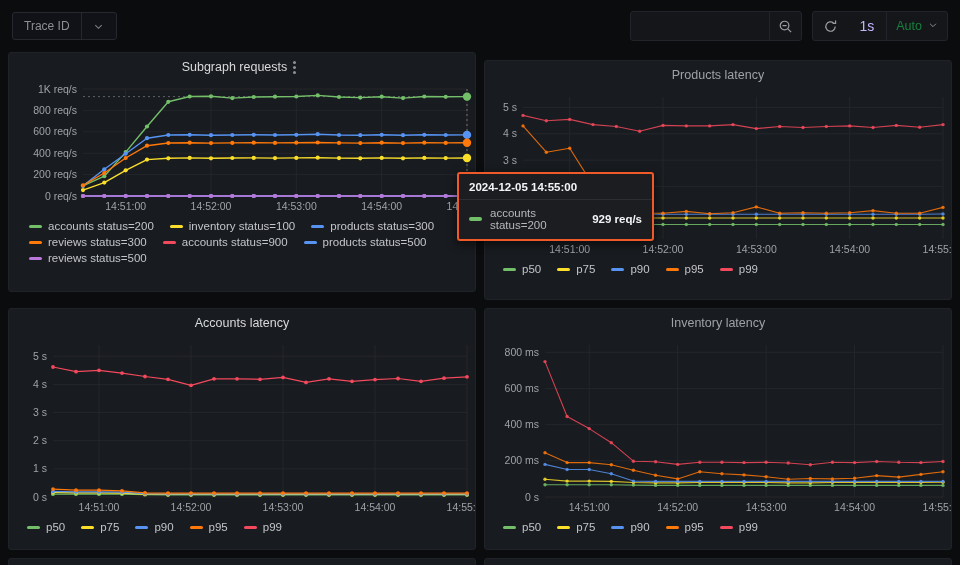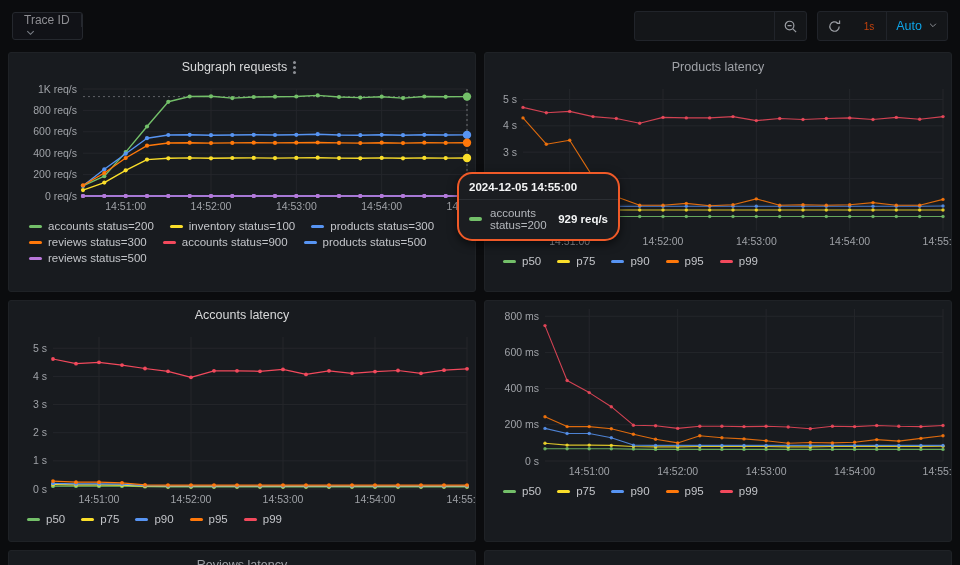--- a/index.html
+++ b/index.html
@@ -19,21 +19,20 @@
     background: #0b0c0e;
   }
   .tb-left, .tb-right { display: flex; align-items: center; gap: 10px; }
   .varbox {
     display: flex;
     height: 28px;
     border: 1px solid #25282e;
     border-radius: 3px;
     overflow: hidden;
     background: #111217;
-    flex-direction: column;
   }
   .varbox .vlabel {
     display: flex; align-items: center;
     padding: 0 11px;
     font-size: 12px;
     color: #8e8e93;
     border-right: 1px solid #25282e;
   }
   .varbox .vdrop {
     display: flex; align-items: center; justify-content: center;
@@ -47,22 +46,22 @@
     background: #141619;
     border: 1px solid #21242a;
     border-radius: 3px;
     overflow: hidden;
   }
   .ctlgroup > * { display: flex; align-items: center; height: 100%; }
   .timepick { padding: 0 9px 0 9px; gap: 7px; color: #c7c9cc; font-size: 12.5px; margin-top: 44px; }
   .timepick .chev { color: #8a8d93; margin-left: 2px; }
   .zoomout { width: 32px; justify-content: center; border-left: 1px solid #21242a; color: #9a9da3; }
   .refresh { width: 34px; justify-content: center; color: #9a9da3; }
-  .interval { padding: 0 12px; color: #c2410c; font-size: 10px; border-right: 1px solid #21242a;}
-  .autosel { padding: 0 9px; gap: 6px; color: #0ea5e9; font-size: 12.5px; }
+  .interval { padding: 0 12px; color: #c4b5fd; font-size: 14px; border-right: 1px solid #21242a;}
+  .autosel { padding: 0 9px; gap: 6px; color: #15803d; font-size: 12.5px; }
   .autosel .chev { color: #8a8d93; }
 
   .grid {
     padding: 0 8px;
     display: grid;
     grid-template-columns: 1fr 1fr;
     grid-auto-rows: auto;
     gap: 8px;
     position: relative;
   }
@@ -89,24 +88,24 @@
     gap: 4px 16px;
     padding: 4px 12px 8px 18px;
   }
   .legend.two { padding-left: 20px; }
   .leg-item { display: flex; align-items: center; gap: 6px; font-size: 11.5px; color: #c3c5c9; }
   .leg-sw { width: 13px; height: 3px; border-radius: 2px; display: inline-block; }
 
   .tooltip {
     position: absolute;
     left: 457px; top: 120px;
-    width: 163px;
+    width: 197px;
     background: #1b1d21;
     border: 2px solid #f05a28;
-    border-radius: 15px;
+    border-radius: 3px;
     z-index: 50;
     box-shadow: 0 3px 10px rgba(0,0,0,.6);
   }
   .tt-head {
     padding: 7px 10px 6px 10px;
     font-size: 11.5px;
     color: #f3f4f5;
     font-weight: bold;
     border-bottom: 1px solid #2b2e33;
   }
@@ -387,21 +386,21 @@
           <span class="leg-sw" style="background: rgb(87, 148, 242);"></span>
           <span>products status=500</span>
         </div>
         <div class="leg-item">
           <span class="leg-sw" style="background: rgb(184, 119, 217);"></span>
           <span>reviews status=500</span>
         </div>
       </div>
   </div>
 
-  <div class="panel" style="height:240px;">
+  <div class="panel" style="height:240px;margin-top:8px;">
     <div class="panel-head">
       <span class="panel-title dim">Products latency</span>
     </div>
     <div class="plotwrap">
       <svg id="svg-1" width="470" height="170">
           <line x1="38" y1="123.70370370370371" x2="458" y2="123.70370370370371" class="gridline"></line>
           <text x="32" y="127.20370370370371" text-anchor="end" class="axis-label">1 s</text>
           <line x1="38" y1="97.40740740740742" x2="458" y2="97.40740740740742" class="gridline"></line>
           <text x="32" y="100.90740740740742" text-anchor="end" class="axis-label">2 s</text>
           <line x1="38" y1="71.11111111111113" x2="458" y2="71.11111111111113" class="gridline"></line>
@@ -694,20 +693,23 @@
           <span>p95</span>
         </div>
         <div class="leg-item">
           <span class="leg-sw" style="background: rgb(242, 73, 92);"></span>
           <span>p99</span>
         </div>
       </div>
   </div>
 
   <div class="panel" style="height:242px;">
+    <div class="panel-head">
+      <span class="panel-title dim">Inventory latency</span>
+    </div>
     <div class="plotwrap">
       <svg id="svg-3" width="470" height="180">
           <line x1="60" y1="160" x2="458" y2="160" class="gridline"></line>
           <text x="54" y="163.5" text-anchor="end" class="axis-label">0 s</text>
           <line x1="60" y1="123.80952380952381" x2="458" y2="123.80952380952381" class="gridline"></line>
           <text x="54" y="127.30952380952381" text-anchor="end" class="axis-label">200 ms</text>
           <line x1="60" y1="87.61904761904762" x2="458" y2="87.61904761904762" class="gridline"></line>
           <text x="54" y="91.11904761904762" text-anchor="end" class="axis-label">400 ms</text>
           <line x1="60" y1="51.42857142857143" x2="458" y2="51.42857142857143" class="gridline"></line>
           <text x="54" y="54.92857142857143" text-anchor="end" class="axis-label">600 ms</text>

